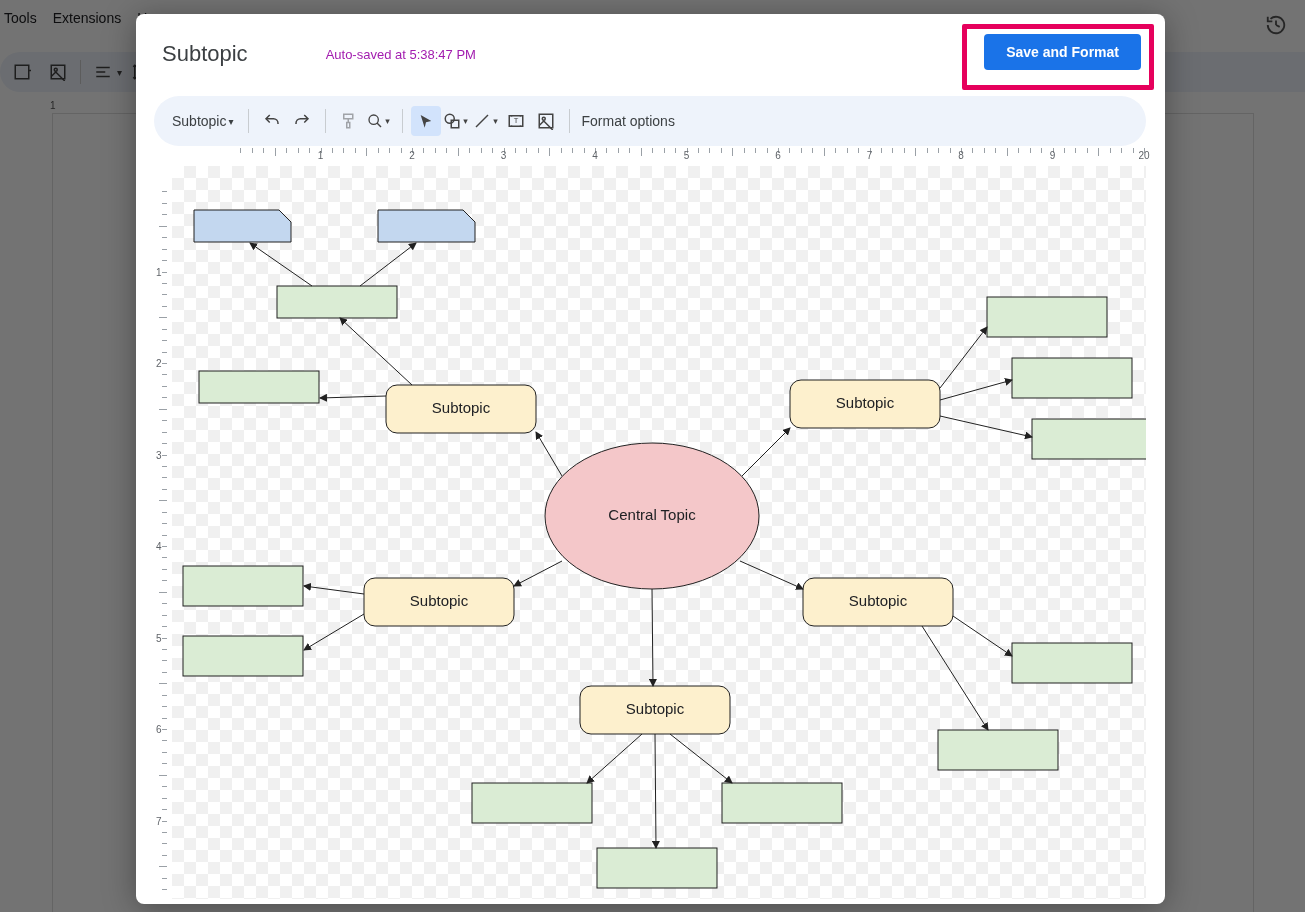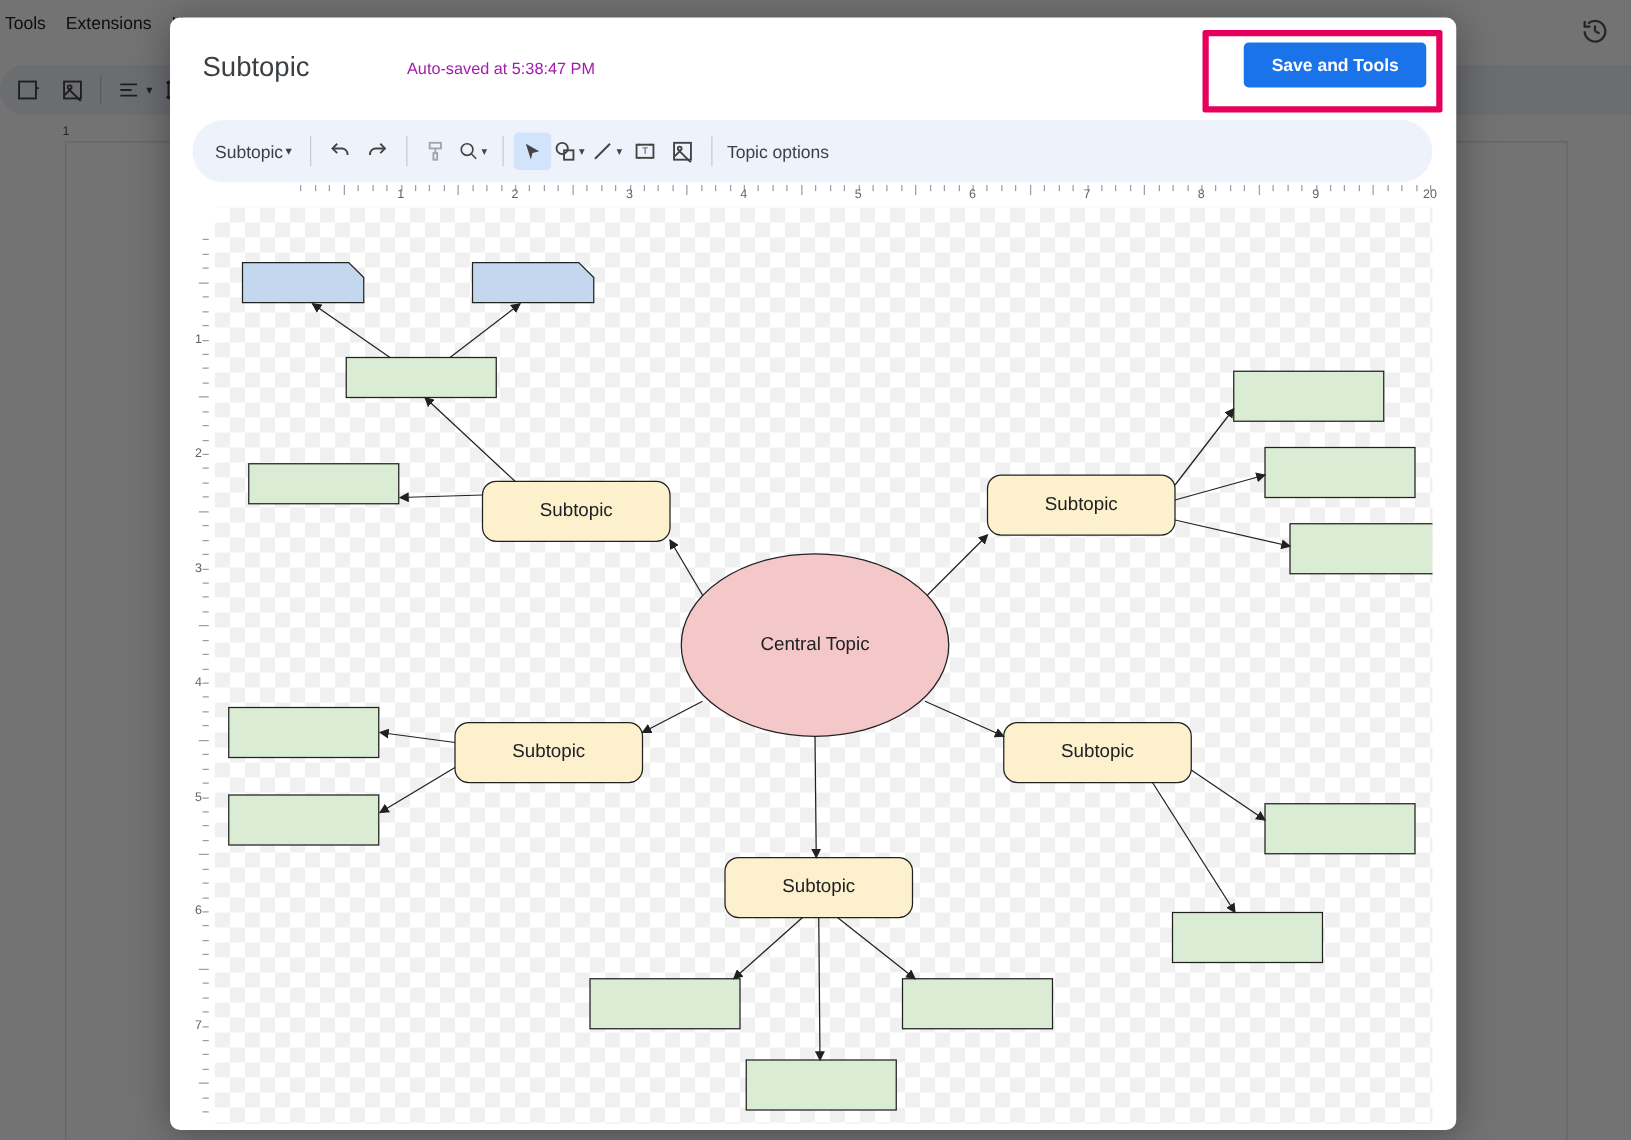--- a/index.html
+++ b/index.html
@@ -294,21 +294,21 @@
       </svg>
   </div>
 </div>
 
 <div class="dim"></div>
 
 <div class="dialog">
   <div class="dlg-header">
     <div class="dlg-title">Subtopic</div>
     <div class="dlg-autosave">Auto-saved at 5:38:47 PM</div>
-    <button class="dlg-save-btn">Save and Tools</button>
+    <button class="dlg-save-btn">Save and Format</button>
   </div>
   <div class="highlight-box"></div>
 
   <div class="draw-tb-wrap">
     <div class="actions-btn">
       <span>Subtopic</span>
       <span class="caret">▾</span>
     </div>
     <div class="sep"></div>
     <div class="tb-icon">
@@ -365,21 +365,21 @@
         </svg>
     </div>
     <div class="tb-icon">
       <svg width="18" height="18" viewBox="0 0 24 24" fill="none" stroke="currentColor" stroke-width="2">
           <rect x="3" y="3" width="18" height="18"></rect>
           <circle cx="9" cy="9" r="2"></circle>
           <path d="M3 18 l6 -6 l12 12"></path>
         </svg>
     </div>
     <div class="sep"></div>
-    <div class="format-options">Topic options</div>
+    <div class="format-options">Format options</div>
   </div>
 
   <div class="ruler-h">
       <div class="tick" style="left: 86.4375px;"></div>
       <div class="tick" style="left: 97.875px;"></div>
       <div class="tick" style="left: 109.312px;"></div>
       <div class="tick mid" style="left: 120.75px;"></div>
       <div class="tick" style="left: 132.188px;"></div>
       <div class="tick" style="left: 143.625px;"></div>
       <div class="tick" style="left: 155.062px;"></div>

